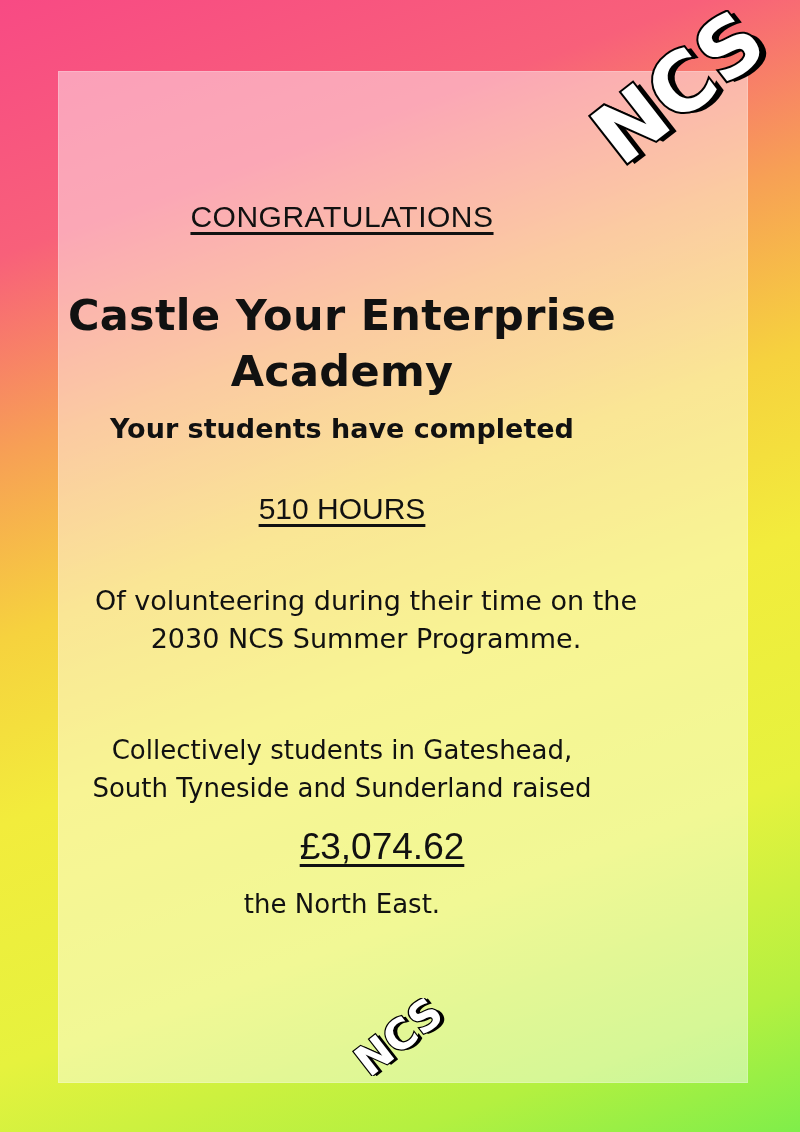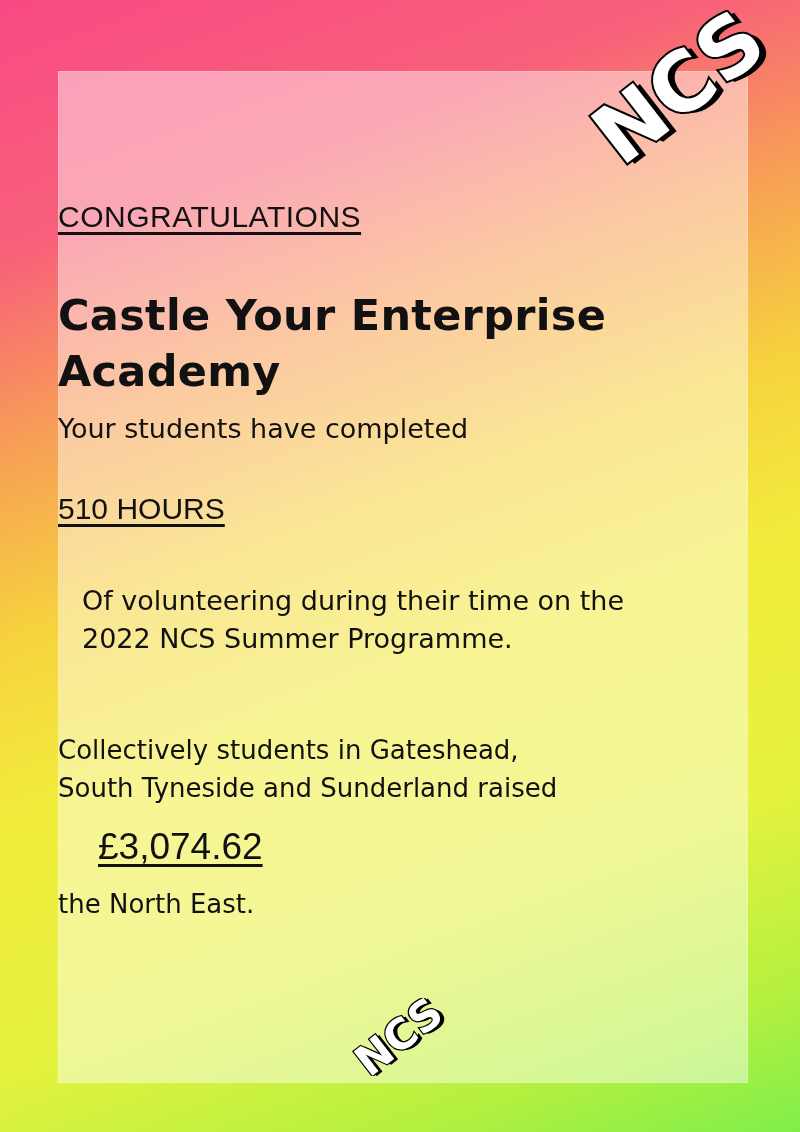--- a/index.html
+++ b/index.html
@@ -10,24 +10,24 @@
     }
     .panel {
       position: absolute; left: 58px; top: 71px; width: 690px; height: 1012px;
       background: rgba(255,255,255,0.45);
       box-shadow: inset 0 0 0 1px rgba(255,255,255,0.2);
     }
     .logo { position: absolute; }
     .logo-top { left: 586px; top: 10px; width: 188px; height: 158px; }
     .logo-bottom { left: 350px; top: 998px; width: 98px; height: 78px; }
     .logo svg { width: 100%; height: 100%; }
-    .t { position: absolute; left: 58px; width: 556px; color: #111; }
+    .t { position: absolute; left: 64px; width: 556px; text-align: center; color: #111; }
     .congrats { top: 200px; font-family: "Liberation Sans", sans-serif; font-size: 30px; text-decoration: underline; text-underline-offset: 5px; letter-spacing: 0.5px; }
     .school { top: 287px; font-weight: bold; font-size: 43px; line-height: 56px; letter-spacing: 0.3px; }
-    .completed { top: 413px; font-size: 27px; }
+    .completed { top: 413px; font-size: 27px; font-weight: bold; }
     .hours { top: 492px; font-family: "Liberation Sans", sans-serif; font-size: 30px; text-decoration: underline; text-underline-offset: 5px; }
     .volunteer { top: 582px; font-size: 27px; line-height: 38px; padding-left: 24px; }
     .collective { top: 731px; font-size: 26px; line-height: 38px; }
     .amount { top: 826px; font-family: "Liberation Sans", sans-serif; font-size: 37px; text-decoration: underline; text-underline-offset: 5px; margin-left: 40px; }
     .charities { top: 880px; font-size: 26px; line-height: 48px; }
   </style>
 </head>
 <body>
 
 <div class="panel"></div>
@@ -40,21 +40,21 @@
     </g>
   </svg>
 </div>
 
 <div class="t congrats">CONGRATULATIONS</div>
 <div class="t school">Castle Your Enterprise Academy</div>
 <div class="t completed">Your students have completed</div>
 <div class="t hours">510 HOURS</div>
 <div class="t volunteer">
   <div>Of volunteering during their time on the</div>
-  <div>2022 NCS Summer Programme.</div>
+  <div>2030 NCS Summer Programme.</div>
 </div>
 <div class="t collective">
   <div>Collectively students in Gateshead,</div>
   <div>South Tyneside and Sunderland raised</div>
 </div>
 <div class="t amount">£3,074.62</div>
 <div class="t charities">
   <div>the North East.</div>
 </div>
 

